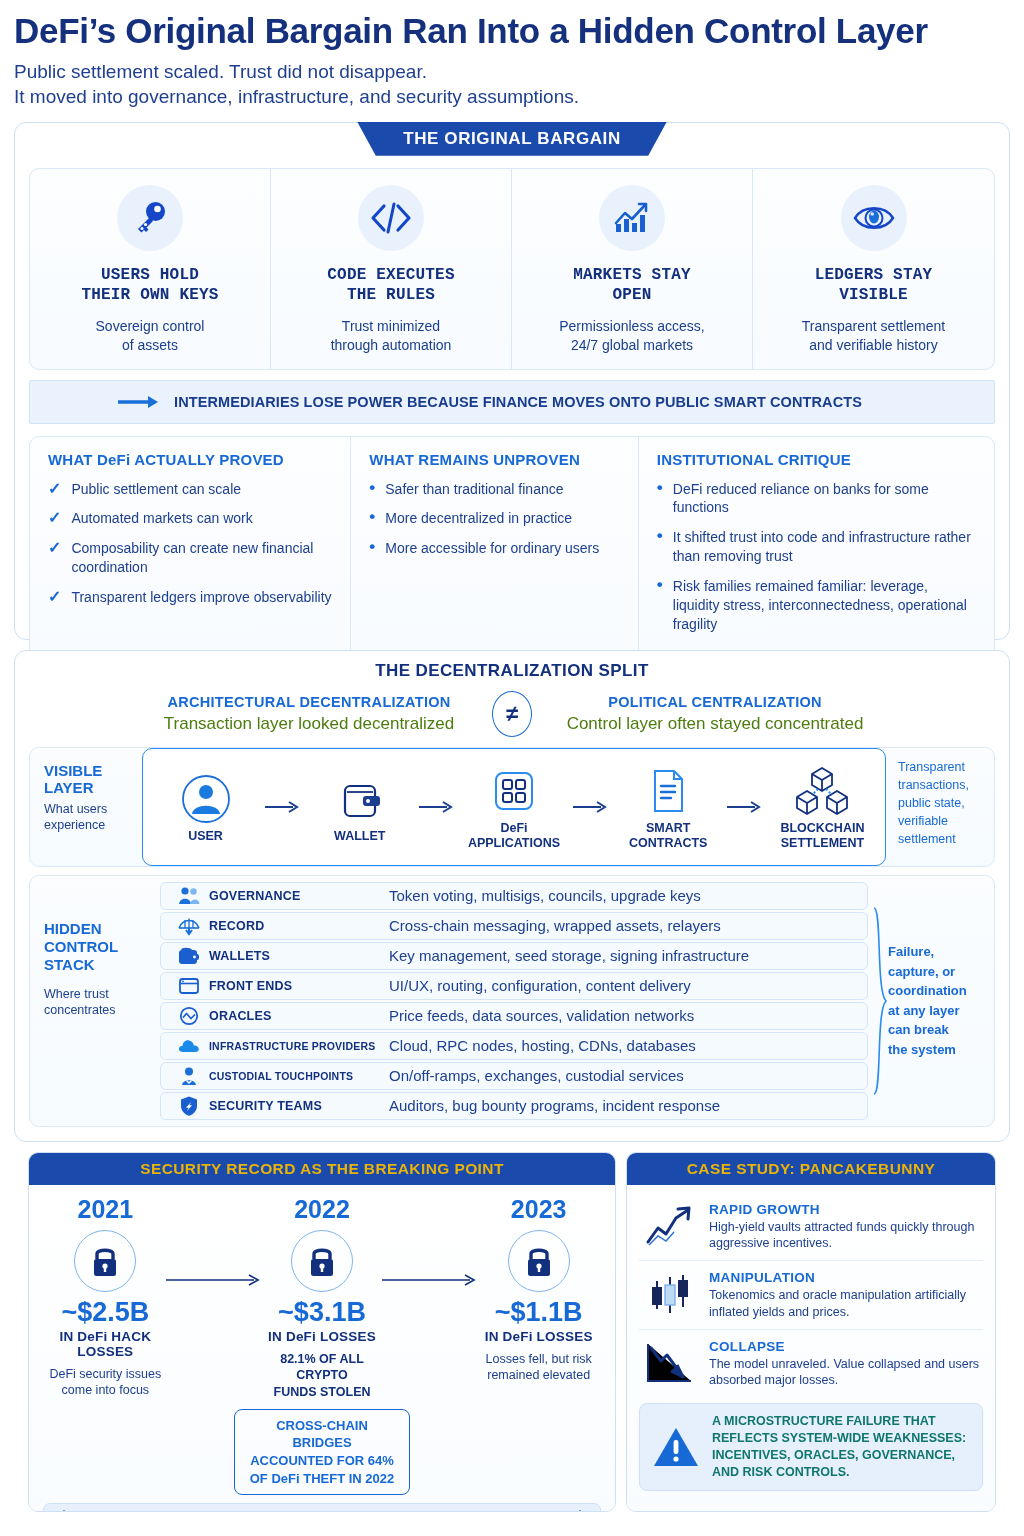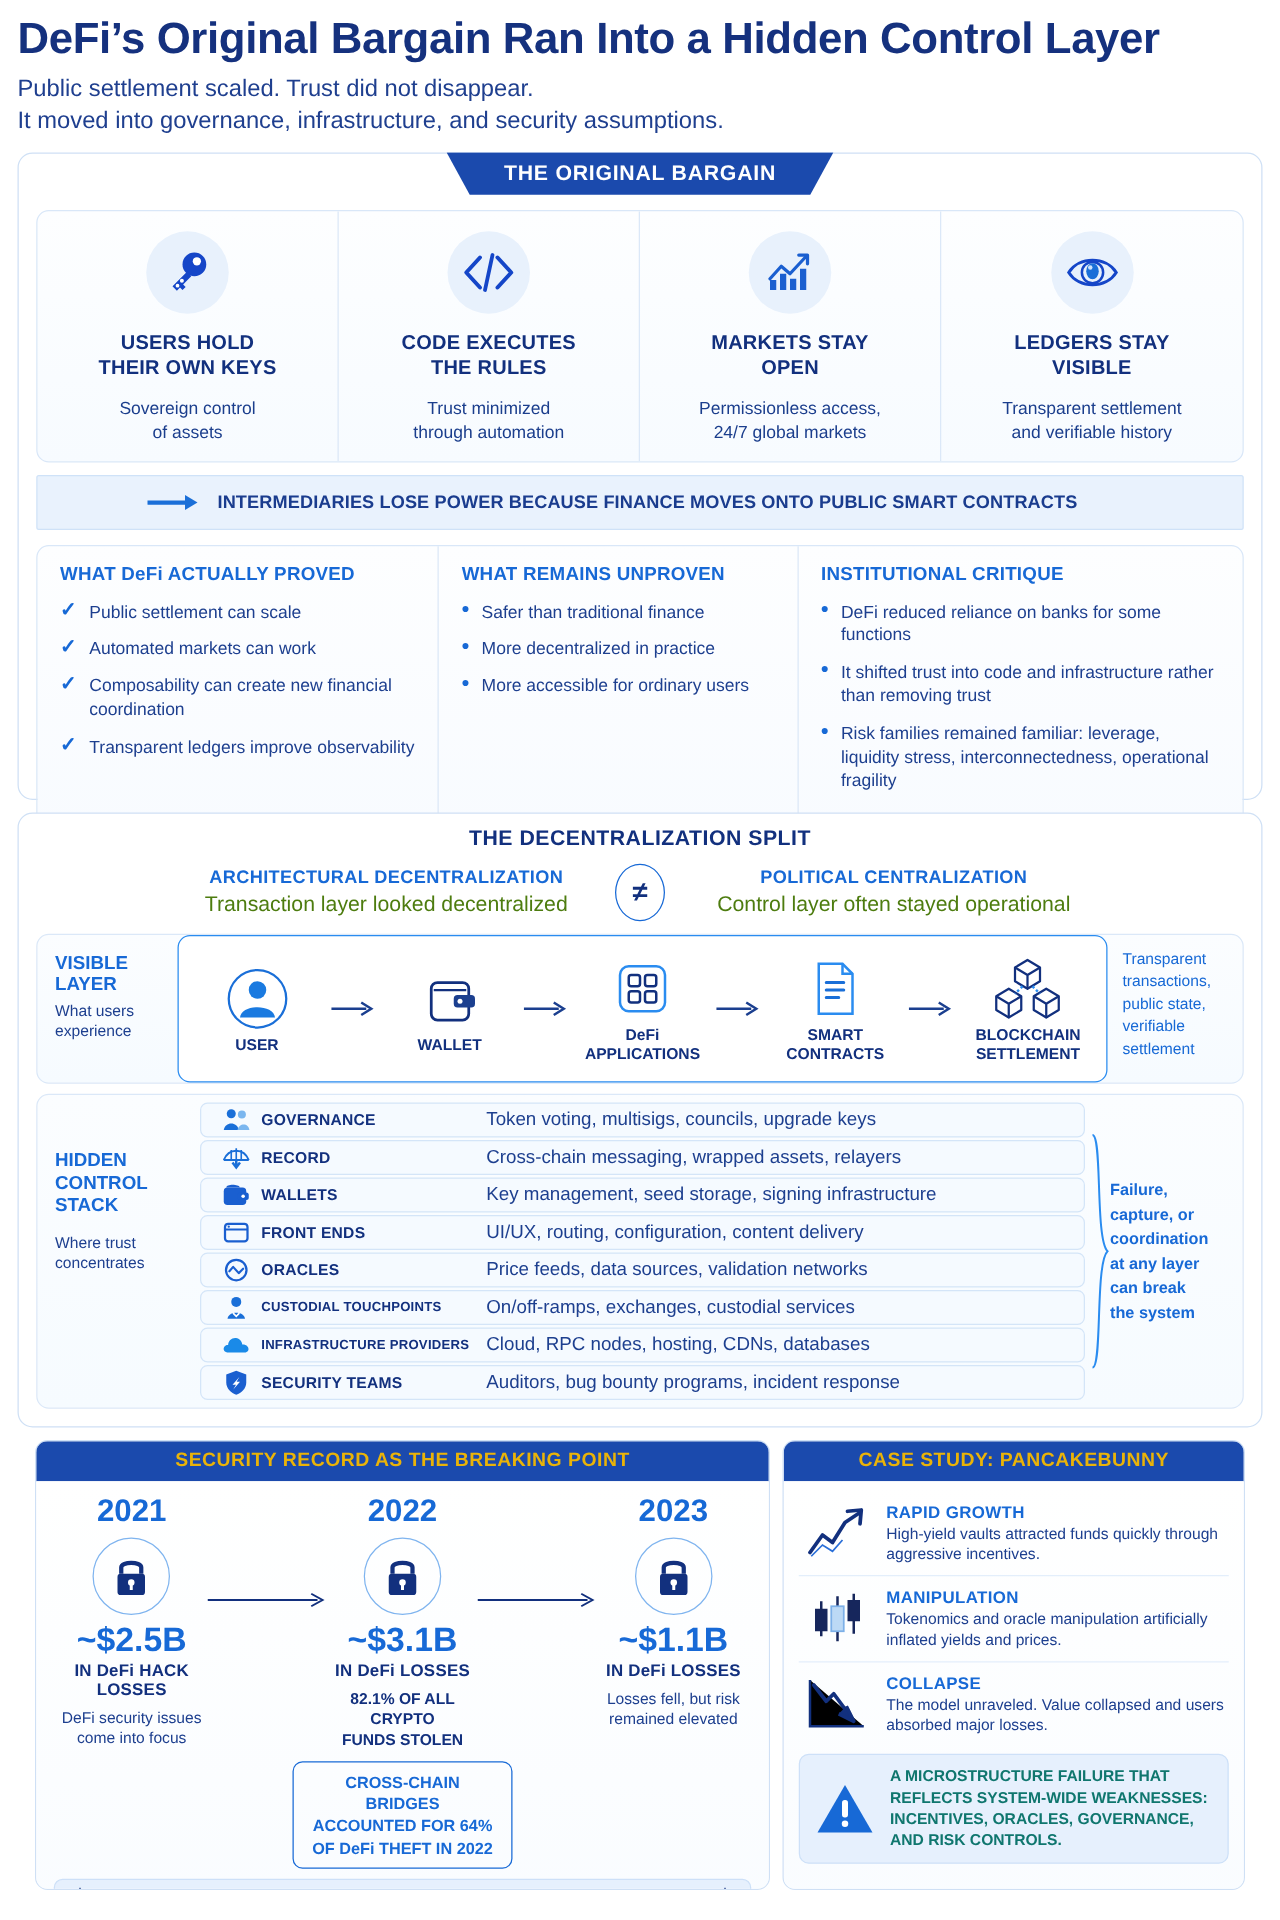--- a/index.html
+++ b/index.html
@@ -45,21 +45,21 @@
   }
   .pillar { padding: 16px 10px 14px; text-align: center; border-right: 1px solid #dbe8f8; }
   .pillar:last-child { border-right: none; }
   .pill-ico {
     width: 66px; height: 66px; border-radius: 50%;
     background: #e8f1fc; margin: 0 auto 14px;
     display: flex; align-items: center; justify-content: center;
   }
   .pill-title {
     font-size: 16px; font-weight: bold; color: #12307e;
-    line-height: 1.25; letter-spacing: 0.2px; white-space: pre-line;
+    line-height: 1.25; letter-spacing: 0.2px; white-space: pre-line; font-family: Liberation Mono, monospace;
   }
   .pill-desc {
     font-size: 14px; color: #1b3e8d; margin-top: 12px; line-height: 1.35;
     white-space: pre-line; font-weight: normal;
   }
   .callout {
     margin-top: 10px; background: #e9f2fd; border: 1px solid #cfe2f8;
     border-radius: 2px; height: 44px;
     display: flex; align-items: center; gap: 12px; padding-left: 88px;
   }
@@ -341,21 +341,21 @@
     <div class="s2title">THE DECENTRALIZATION SPLIT</div>
 
     <div class="splitrow">
       <div class="splitcol">
         <div class="h">ARCHITECTURAL DECENTRALIZATION</div>
         <div class="d">Transaction layer looked decentralized</div>
       </div>
       <div class="neq">≠</div>
       <div class="splitcol">
         <div class="h">POLITICAL CENTRALIZATION</div>
-        <div class="d">Control layer often stayed operational</div>
+        <div class="d">Control layer often stayed concentrated</div>
       </div>
     </div>
 
     <div class="vislayer">
       <div class="vl-left">
         <div class="t">VISIBLE
 LAYER</div>
         <div class="s">What users
 experience</div>
       </div>
@@ -509,37 +509,37 @@
             <svg width="22" height="20" viewBox="0 0 22 20">
                 <circle cx="11" cy="10" r="8.2" stroke="#1a5fd0" stroke-width="1.8" fill="none"></circle>
                 <path d="M5.5 11 L8.5 7.5 L13 12.5 L16.5 9" stroke="#1a5fd0" stroke-width="1.7" fill="none" stroke-linecap="round" stroke-linejoin="round"></path>
               </svg>
           </div>
           <div class="nm">ORACLES</div>
           <div class="ds">Price feeds, data sources, validation networks</div>
         </div>
         <div class="hs-row">
           <div class="ic">
+            <svg width="24" height="18" viewBox="0 0 24 18">
+                <path d="M6 15 C2.5 15, 1 12.5, 2.5 10.3 C3.2 9.2, 4.5 8.8, 5.5 9 C5.6 5.4, 8.5 3, 11.8 3.4 C14.7 3.8, 16.6 6, 16.8 8.6 C19.6 8.3, 22 10.2, 21.8 12.5 C21.6 14.2, 20 15, 18.3 15 Z" fill="#1a8ae8"></path>
+              </svg>
+          </div>
+          <div class="nm small">INFRASTRUCTURE PROVIDERS</div>
+          <div class="ds">Cloud, RPC nodes, hosting, CDNs, databases</div>
+        </div>
+        <div class="hs-row">
+          <div class="ic">
             <svg width="20" height="20" viewBox="0 0 20 20">
                 <circle cx="10" cy="5.5" r="4" fill="#1a6fd8"></circle>
                 <path d="M3 19 C3.5 12.5, 16.5 12.5, 17 19 Z" fill="#1a6fd8"></path>
                 <path d="M7.5 14.5 L10 17 L12.5 14.5" stroke="#ffffff" stroke-width="1.4" fill="none"></path>
               </svg>
           </div>
           <div class="nm small">CUSTODIAL TOUCHPOINTS</div>
           <div class="ds">On/off-ramps, exchanges, custodial services</div>
-        </div>
-        <div class="hs-row">
-          <div class="ic">
-            <svg width="24" height="18" viewBox="0 0 24 18">
-                <path d="M6 15 C2.5 15, 1 12.5, 2.5 10.3 C3.2 9.2, 4.5 8.8, 5.5 9 C5.6 5.4, 8.5 3, 11.8 3.4 C14.7 3.8, 16.6 6, 16.8 8.6 C19.6 8.3, 22 10.2, 21.8 12.5 C21.6 14.2, 20 15, 18.3 15 Z" fill="#1a8ae8"></path>
-              </svg>
-          </div>
-          <div class="nm small">INFRASTRUCTURE PROVIDERS</div>
-          <div class="ds">Cloud, RPC nodes, hosting, CDNs, databases</div>
         </div>
         <div class="hs-row">
           <div class="ic">
             <svg width="20" height="22" viewBox="0 0 20 22">
                 <path d="M10 1.5 L18 4.5 V11 C18 16, 14 19.5, 10 20.8 C6 19.5, 2 16, 2 11 V4.5 Z" fill="#1a5fd0"></path>
                 <path d="M12.5 6.5 L7 12.8 L9.8 12.8 L7.6 16.5 L13 10.3 L10.3 10.3 Z" fill="#ffffff"></path>
               </svg>
           </div>
           <div class="nm">SECURITY TEAMS</div>
           <div class="ds">Auditors, bug bounty programs, incident response</div>

